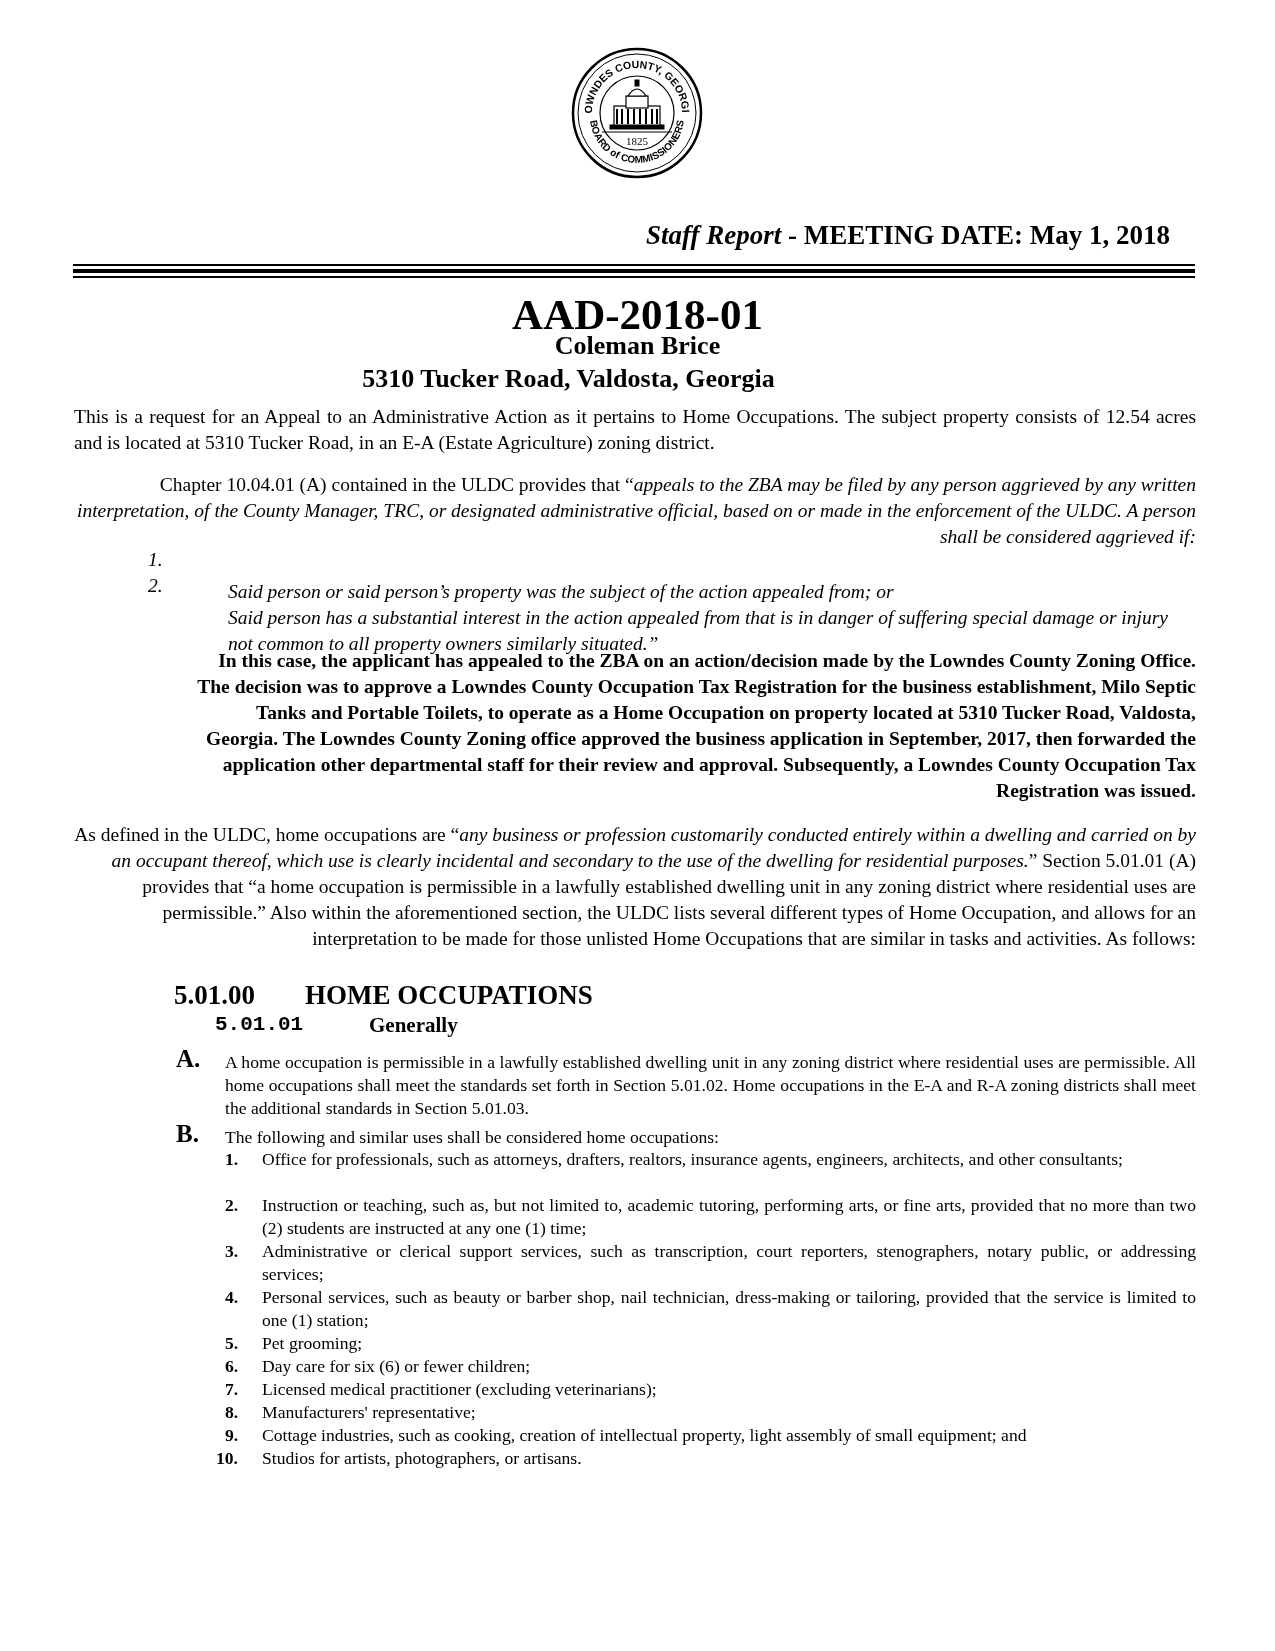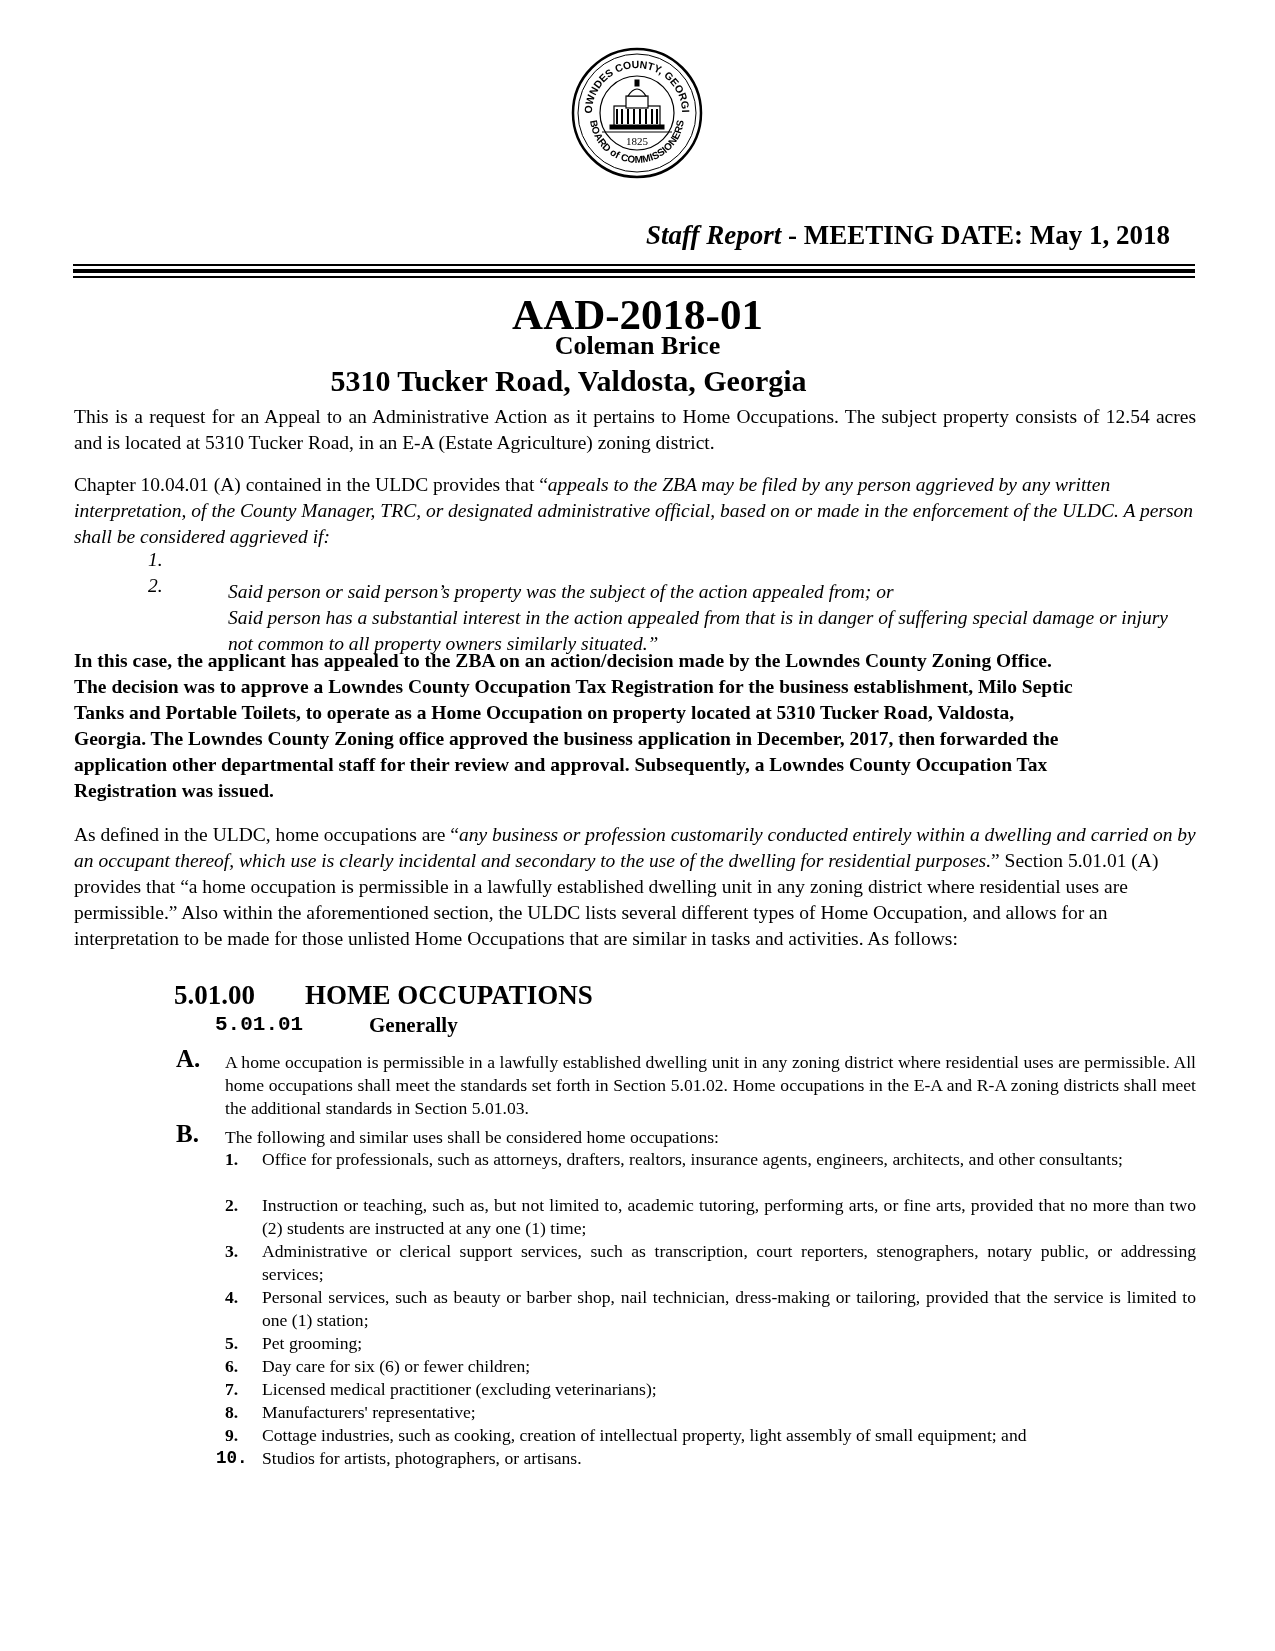--- a/index.html
+++ b/index.html
@@ -31,27 +31,27 @@
     .case-no {
       position: absolute; left: 0; width: 1275px; top: 290px; text-align: center;
       font-weight: bold; font-size: 43px;
     }
     .case-name {
       position: absolute; left: 0; width: 1275px; top: 331px; text-align: center;
       font-weight: bold; font-size: 26px;
     }
     .case-addr {
       position: absolute; left: 0; width: 1137px; top: 364px; text-align: center;
-      font-weight: bold; font-size: 30px;
+      font-weight: bold; font-size: 26px;
     }
 
     
     .p {
       position: absolute; left: 74px; width: 1122px;
-      font-size: 19.5px; line-height: 26px; text-align: left;
+      font-size: 19.5px; line-height: 26px; text-align: right;
     }
     .p.justify { text-align: justify; }
     .p .it { font-style: italic; }
 
     .numitem { position: absolute; font-size: 19.5px; line-height: 26px; font-style: italic; }
     .numitem .n { position: absolute; left: 0; }
     .numitem .t { position: absolute; left: 80px; width: 950px; margin-top: 32px; }
 
     .sec-head { position: absolute; font-weight: bold; font-size: 27px; }
     .sub-head { position: absolute; font-weight: bold; font-size: 21px; }
@@ -123,21 +123,21 @@
   </div>
   <div class="numitem" style="left:148px; top:573px; width:1050px;">
     <span class="n">2.</span>
     <span class="t">Said person has a substantial interest in the action appealed from that is in danger of suffering special damage or injury not common to all property owners similarly situated.”</span>
   </div>
 
   <div class="p" style="top:648px;font-weight:bold;">
     <div>In this case, the applicant has appealed to the ZBA on an action/decision made by the Lowndes County Zoning Office.</div>
     <div>The decision was to approve a Lowndes County Occupation Tax Registration for the business establishment, Milo Septic</div>
     <div>Tanks and Portable Toilets, to operate as a Home Occupation on property located at 5310 Tucker Road, Valdosta,</div>
-    <div>Georgia.  The Lowndes County Zoning office approved the business application in December, 2017, then forwarded the</div>
+    <div>Georgia.  The Lowndes County Zoning office approved the business application in September, 2017, then forwarded the</div>
     <div>application other departmental staff for their review and approval.  Subsequently, a Lowndes County Occupation Tax</div>
     <div>Registration was issued.</div>
   </div>
 
   <div class="p" style="top:822px;"><span>As defined in the ULDC, home occupations are “</span><span class="it">any business or profession customarily conducted entirely within a dwelling and carried on by an occupant thereof, which use is clearly incidental and secondary to the use of the dwelling for residential purposes.</span><span>”  Section 5.01.01 (A) provides that “a home occupation is permissible in a lawfully established dwelling unit in any zoning district where residential uses are permissible.”  Also within the aforementioned section, the ULDC lists several different types of Home Occupation, and allows for an interpretation to be made for those unlisted Home Occupations that are similar in tasks and activities. As follows:</span></div>
 
   <div class="sec-head" style="left:174px; top:980px;">5.01.00</div>
   <div class="sec-head" style="left:305px; top:980px;">HOME OCCUPATIONS</div>
   <div class="sub-head" style="left:215px; top:1013px;font-family:Liberation Mono, monospace;">5.01.01</div>
   <div class="sub-head" style="left:369px; top:1013px;">Generally</div>
@@ -178,17 +178,17 @@
     </div>
   <div class="li" style="top:1401px;">
       <span class="num">8.</span>
       <span class="txt">Manufacturers' representative;</span>
     </div>
   <div class="li" style="top:1424px;">
       <span class="num">9.</span>
       <span class="txt">Cottage industries, such as cooking, creation of intellectual property, light assembly of small equipment; and</span>
     </div>
   <div class="li" style="top:1447px;">
-      <span class="num" style="left:-9px;font-family:Liberation Mono, monospace;">10.</span>
+      <span class="num" style="left:-9px;">10.</span>
       <span class="txt">Studios for artists, photographers, or artisans.</span>
     </div>
 
 </div>
 
 </body></html>

